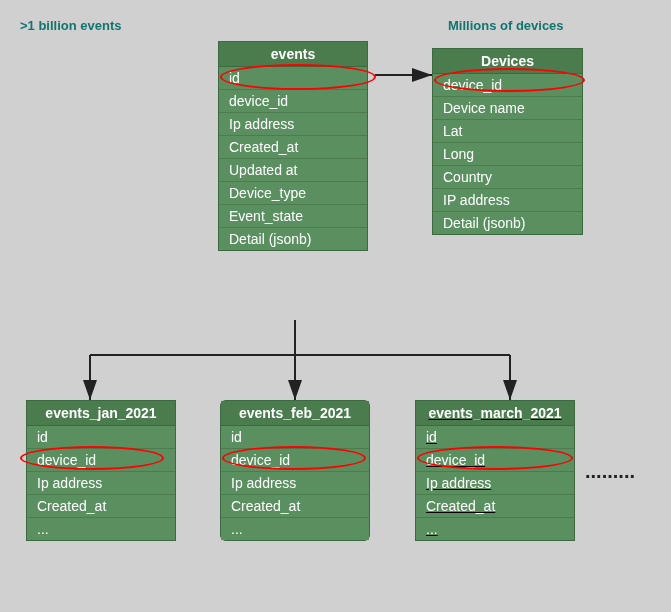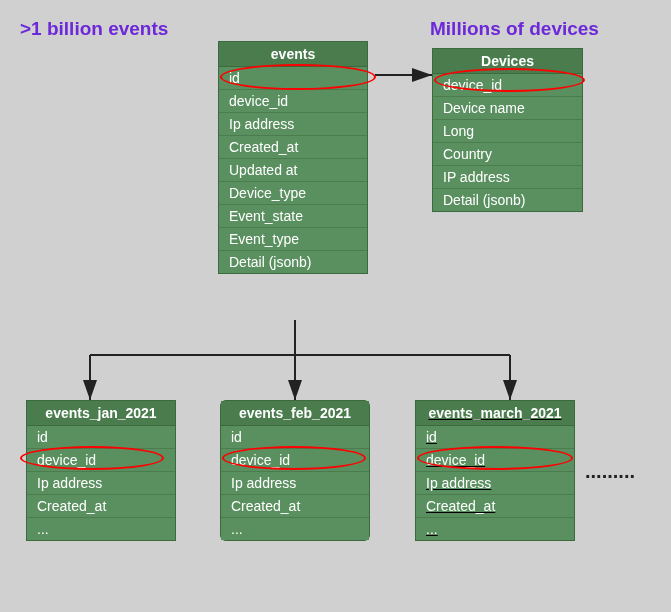--- a/index.html
+++ b/index.html
@@ -56,23 +56,23 @@
     .red-circle {
       position: absolute;
       border: 2.5px solid red;
       border-radius: 50%;
       pointer-events: none;
     }
 
     
     .label-text {
       position: absolute;
-      font-size: 19px;
+      font-size: 13px;
       font-weight: bold;
-      color: #6d28d9;
+      color: #0f766e;
     }
 
     
     .arrows-svg {
       position: absolute;
       top: 0;
       left: 0;
       width: 671px;
       height: 612px;
       pointer-events: none;
@@ -106,43 +106,43 @@
 
     <line x1="90" y1="355" x2="90" y2="400" stroke="#222" stroke-width="2" marker-end="url(#arrowhead)"></line>
 
     <line x1="295" y1="355" x2="295" y2="400" stroke="#222" stroke-width="2" marker-end="url(#arrowhead)"></line>
 
     <line x1="510" y1="355" x2="510" y2="400" stroke="#222" stroke-width="2" marker-end="url(#arrowhead)"></line>
   </svg>
 
   <div class="label-text" style="left: 20px; top: 18px;">&gt;1 billion events</div>
 
-  <div class="label-text" style="left: 430px; top: 18px;">Millions of devices</div>
+  <div class="label-text" style="left: 448px; top: 18px;">Millions of devices</div>
 
   <div class="db-table" style="left: 218px; top: 41px; width: 144px;">
     <div class="table-header">events</div>
     <div class="table-row">id</div>
     <div class="table-row highlighted-row" style="position:relative;">
       device_id
     </div>
     <div class="table-row">Ip address</div>
     <div class="table-row">Created_at</div>
     <div class="table-row">Updated at</div>
     <div class="table-row">Device_type</div>
     <div class="table-row">Event_state</div>
-    <div class="table-row">Event_type</div>
     <div class="table-row">Detail (jsonb)</div>
   </div>
 
   <div class="red-circle" style="left: 220px; top: 64px; width: 156px; height: 26px;"></div>
 
   <div class="db-table" style="left: 432px; top: 48px; width: 151px;">
     <div class="table-header">Devices</div>
     <div class="table-row highlighted-row">device_id</div>
     <div class="table-row">Device name</div>
+    <div class="table-row">Lat</div>
     <div class="table-row">Long</div>
     <div class="table-row">Country</div>
     <div class="table-row">IP address</div>
     <div class="table-row">Detail (jsonb)</div>
   </div>
 
   <div class="red-circle" style="left: 434px; top: 68px; width: 151px; height: 24px;"></div>
 
   <div class="db-table" style="left: 18px; top: 400px; width: 148px; margin-left: 8px;">
     <div class="table-header">events_jan_2021</div>

